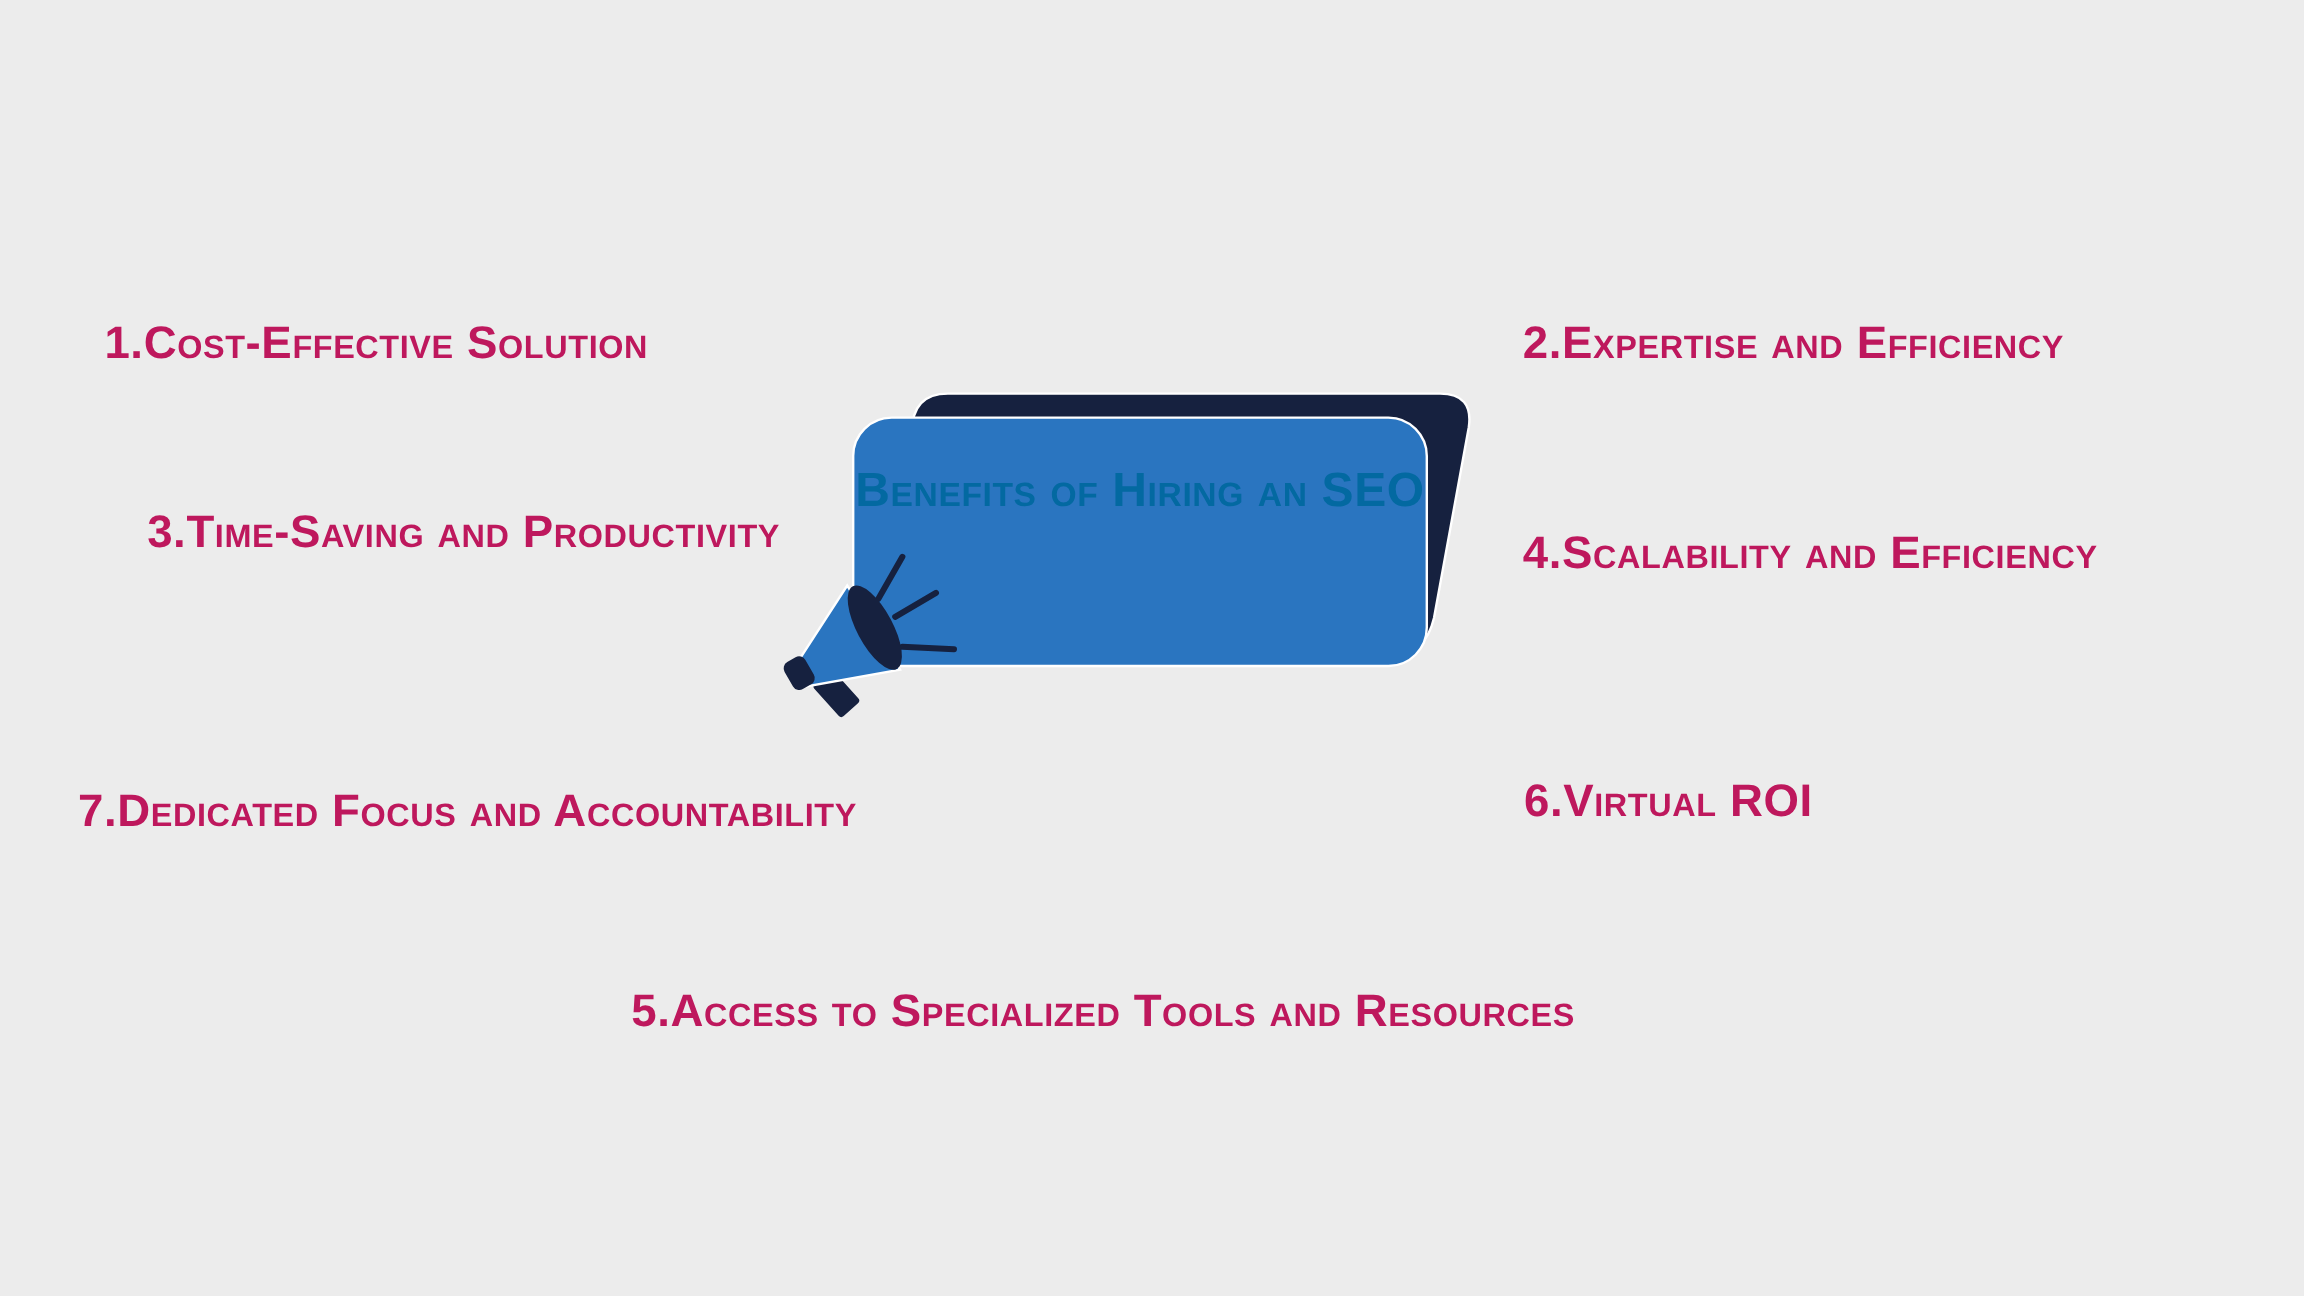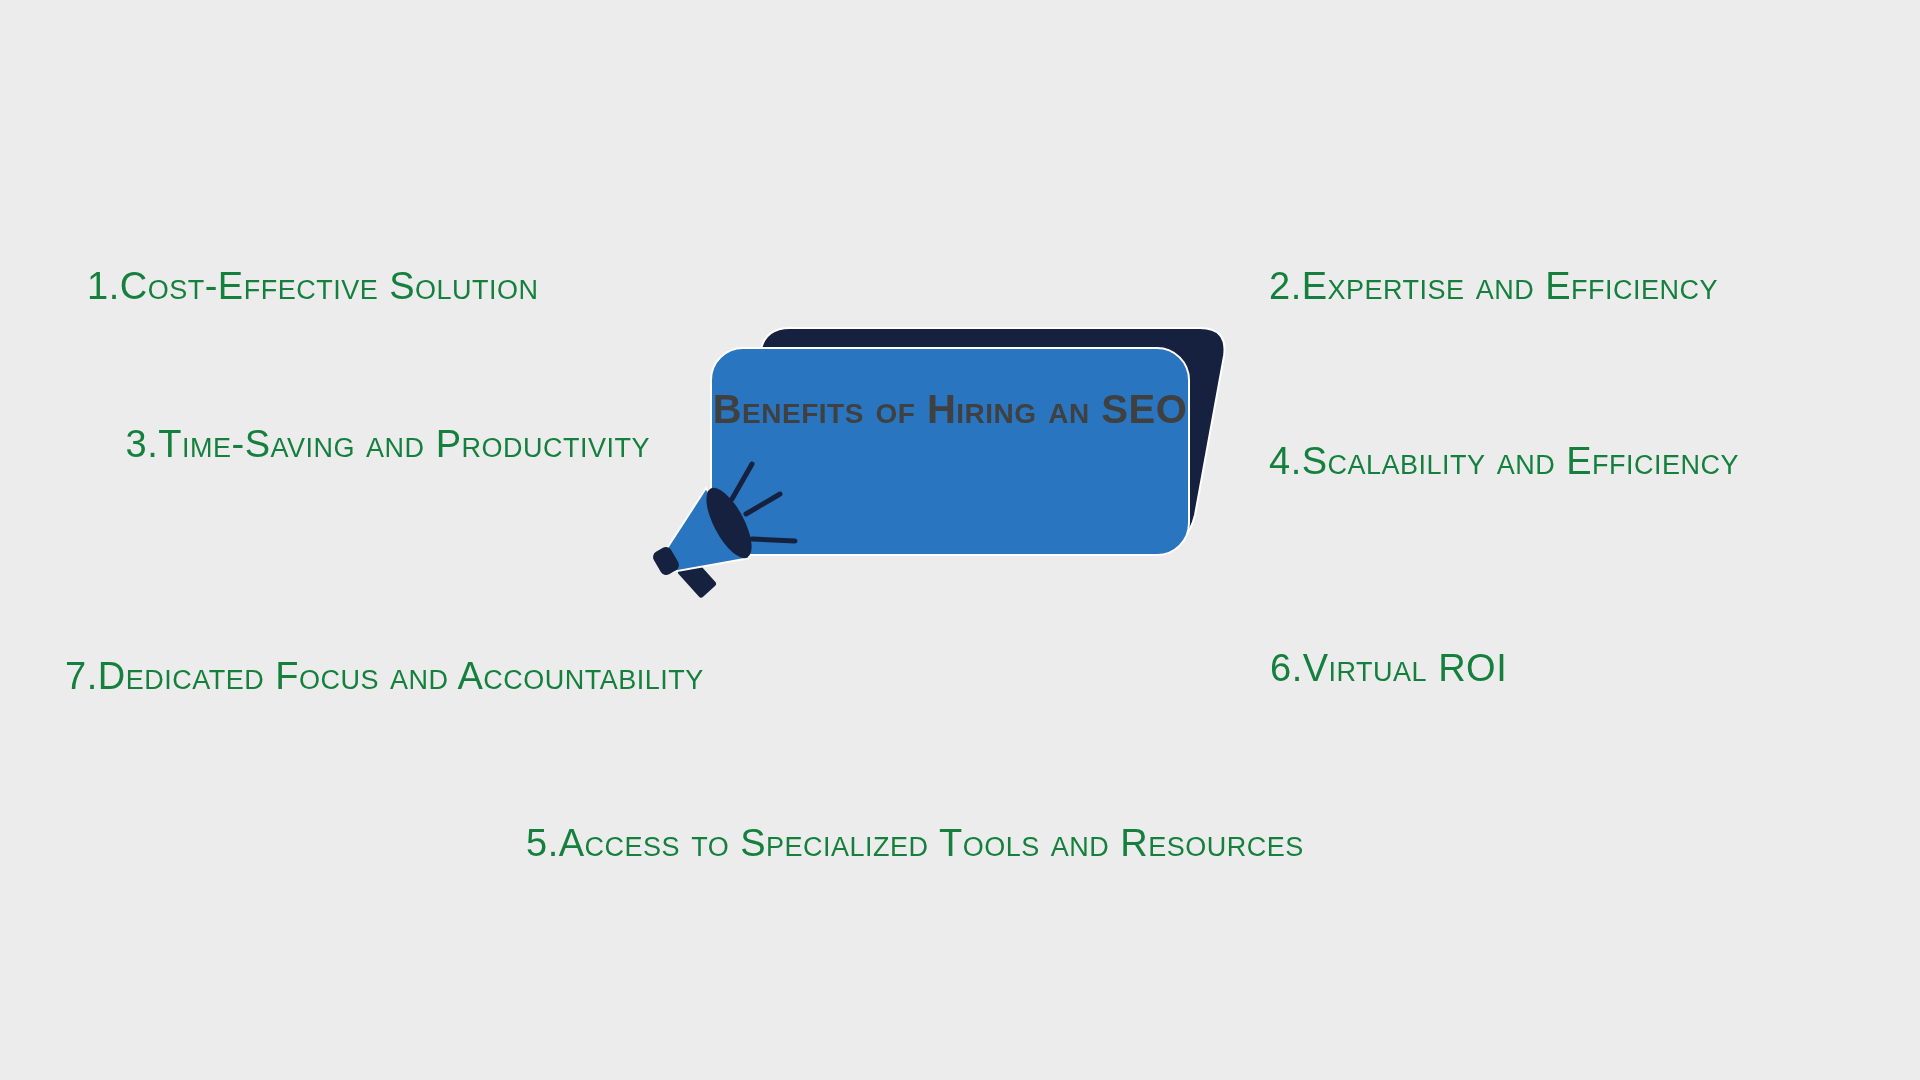--- a/index.html
+++ b/index.html
@@ -1,23 +1,23 @@
 <!DOCTYPE html>
 <html><head>
 <meta charset="utf-8">
 <style>
   html, body { margin:0; padding:0; }
   body { width:1920px; height:1080px; background:#ececec; position:relative; overflow:hidden;
          font-family:"Liberation Sans", "DejaVu Sans", sans-serif; }
-  .item { position:absolute; color:#15803d; font-weight:normal; font-size:38px; line-height:60px;
+  .item { position:absolute; color:#be185d; font-weight:bold; font-size:38px; line-height:60px;
           font-variant:small-caps; letter-spacing:0.5px; white-space:nowrap;
           transform-origin:left center; }
   .center { text-align:right; transform-origin:center center; }
   #graphic { position:absolute; left:0; top:0; width:1920px; height:1080px; }
-  .title { position:absolute; left:711px; top:380px; width:478px; text-align:center; color:#404040;
+  .title { position:absolute; left:711px; top:380px; width:478px; text-align:center; color:#0369a1;
            font-weight:bold; font-size:40px; line-height:59px; font-variant:small-caps;
            letter-spacing:0.5px; }
 </style>
 </head>
 <body>
 
 <svg id="graphic" viewBox="0 0 1920 1080" xmlns="http://www.w3.org/2000/svg">
 
   <path d="M790 328 H1200 Q1228 328 1224 356 L1195 515 Q1188 545 1160 548 L760 548 L760 360 Q760 328 790 328 Z" fill="#16213f" stroke="#ffffff" stroke-width="2"></path>
 

